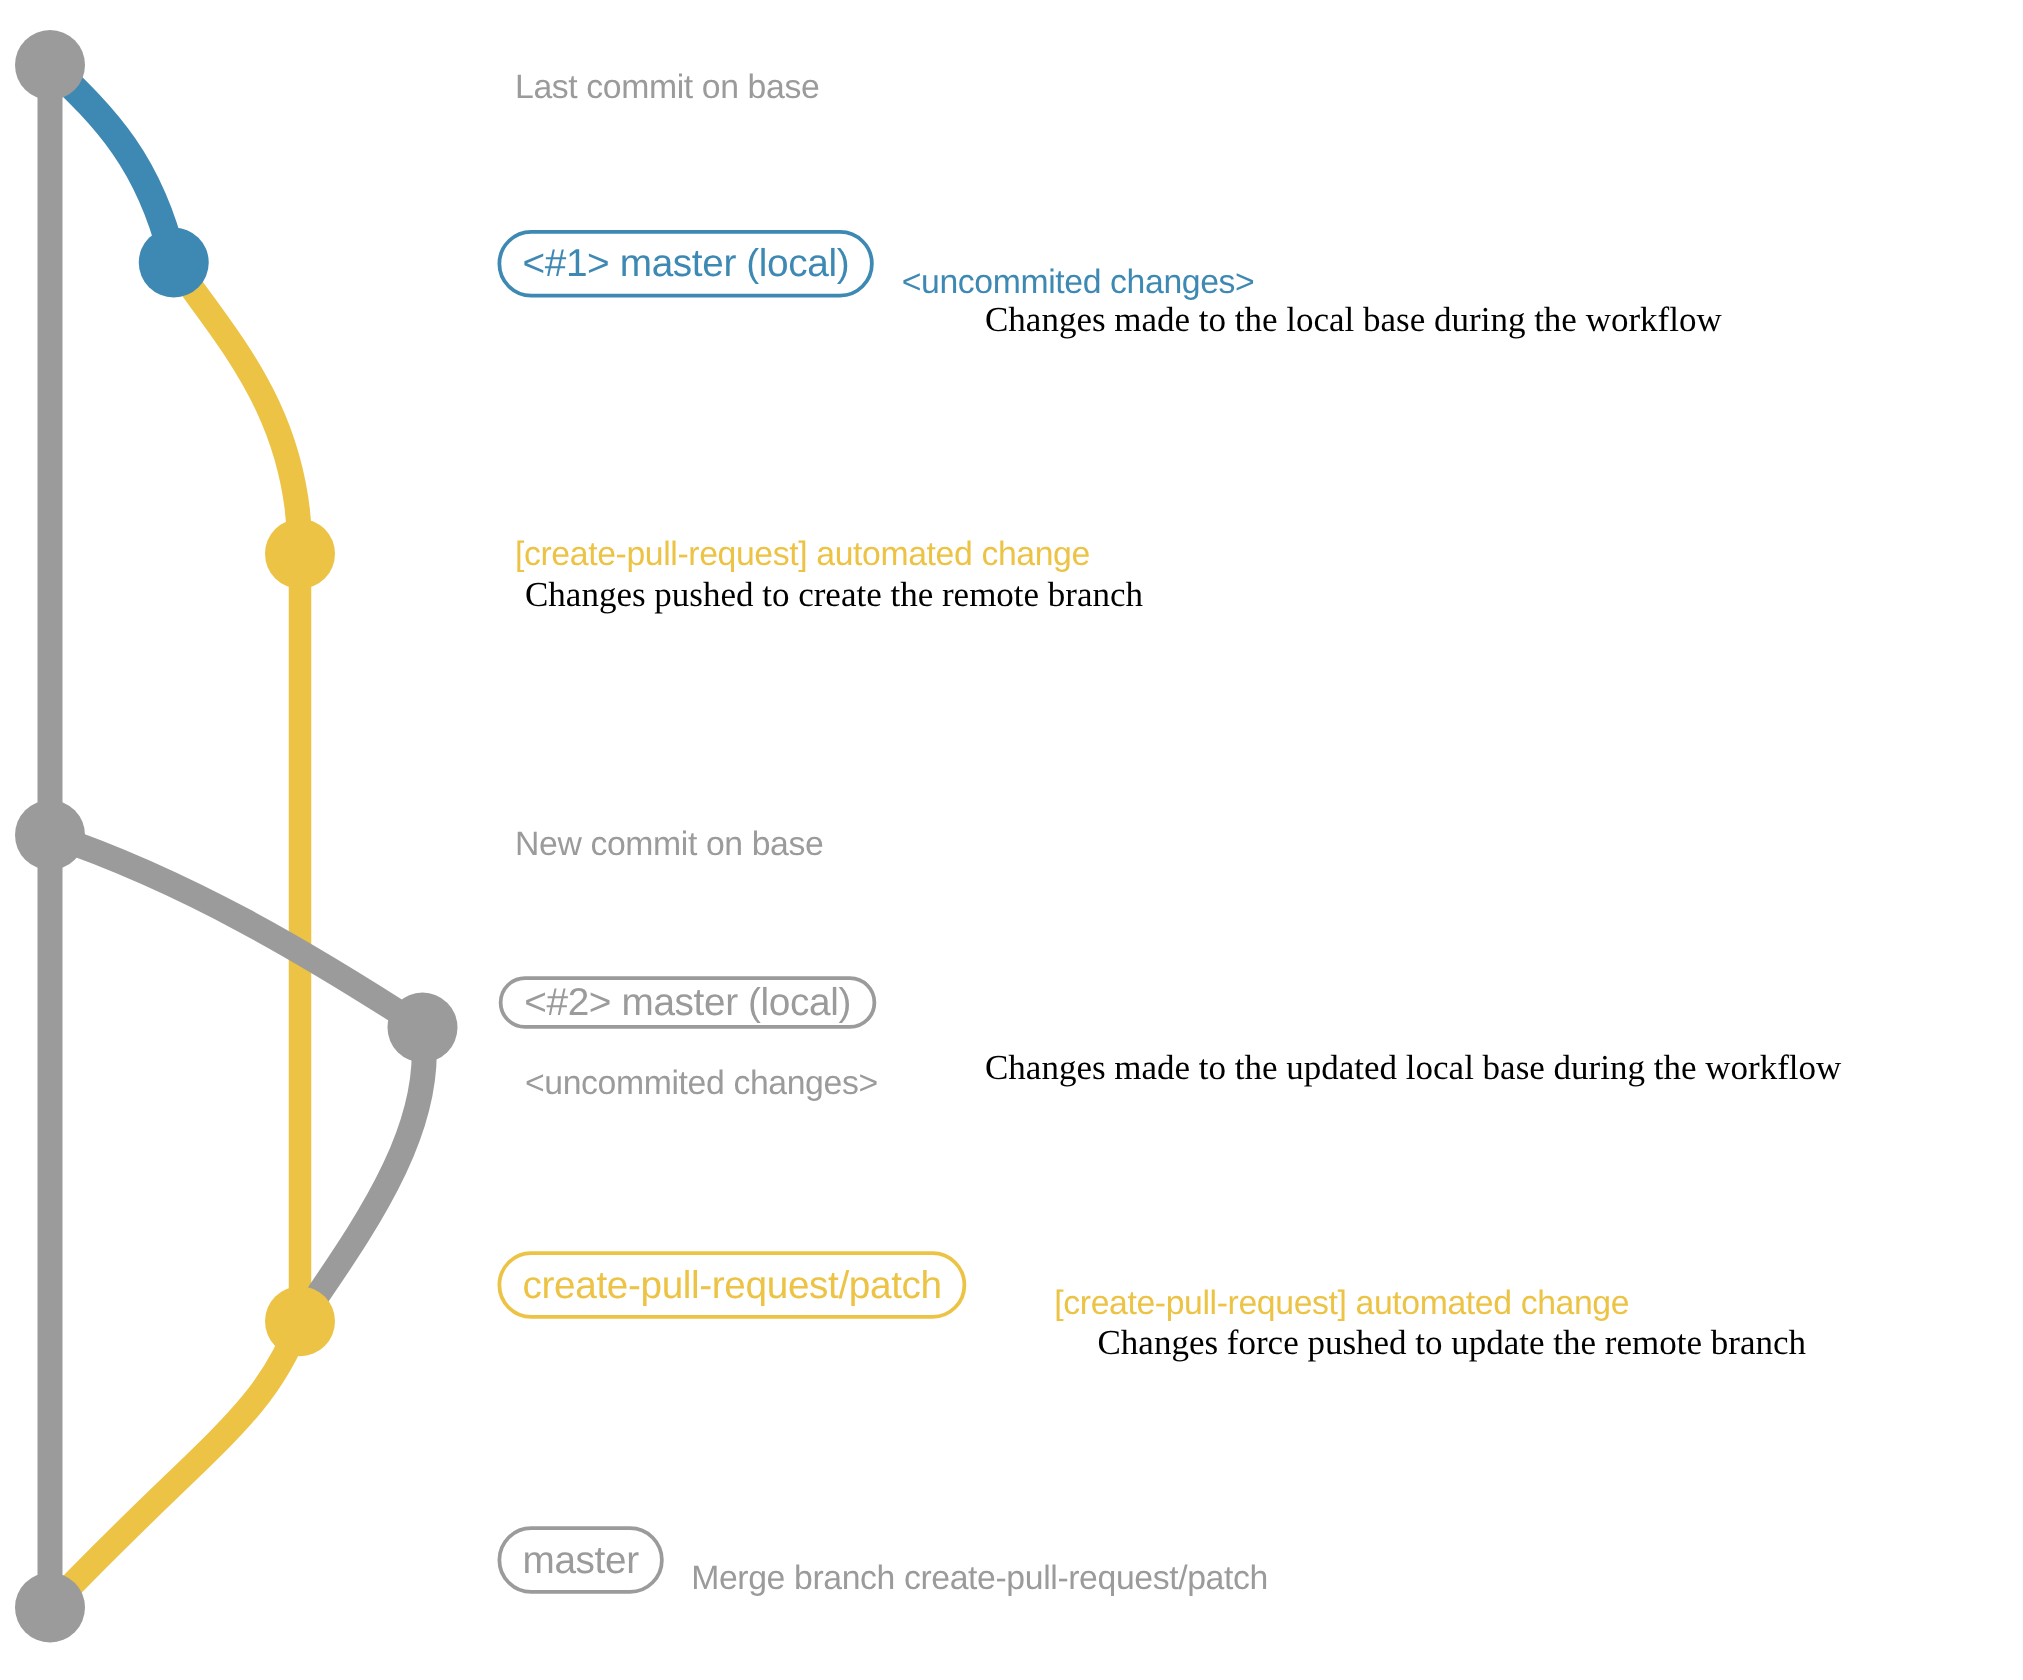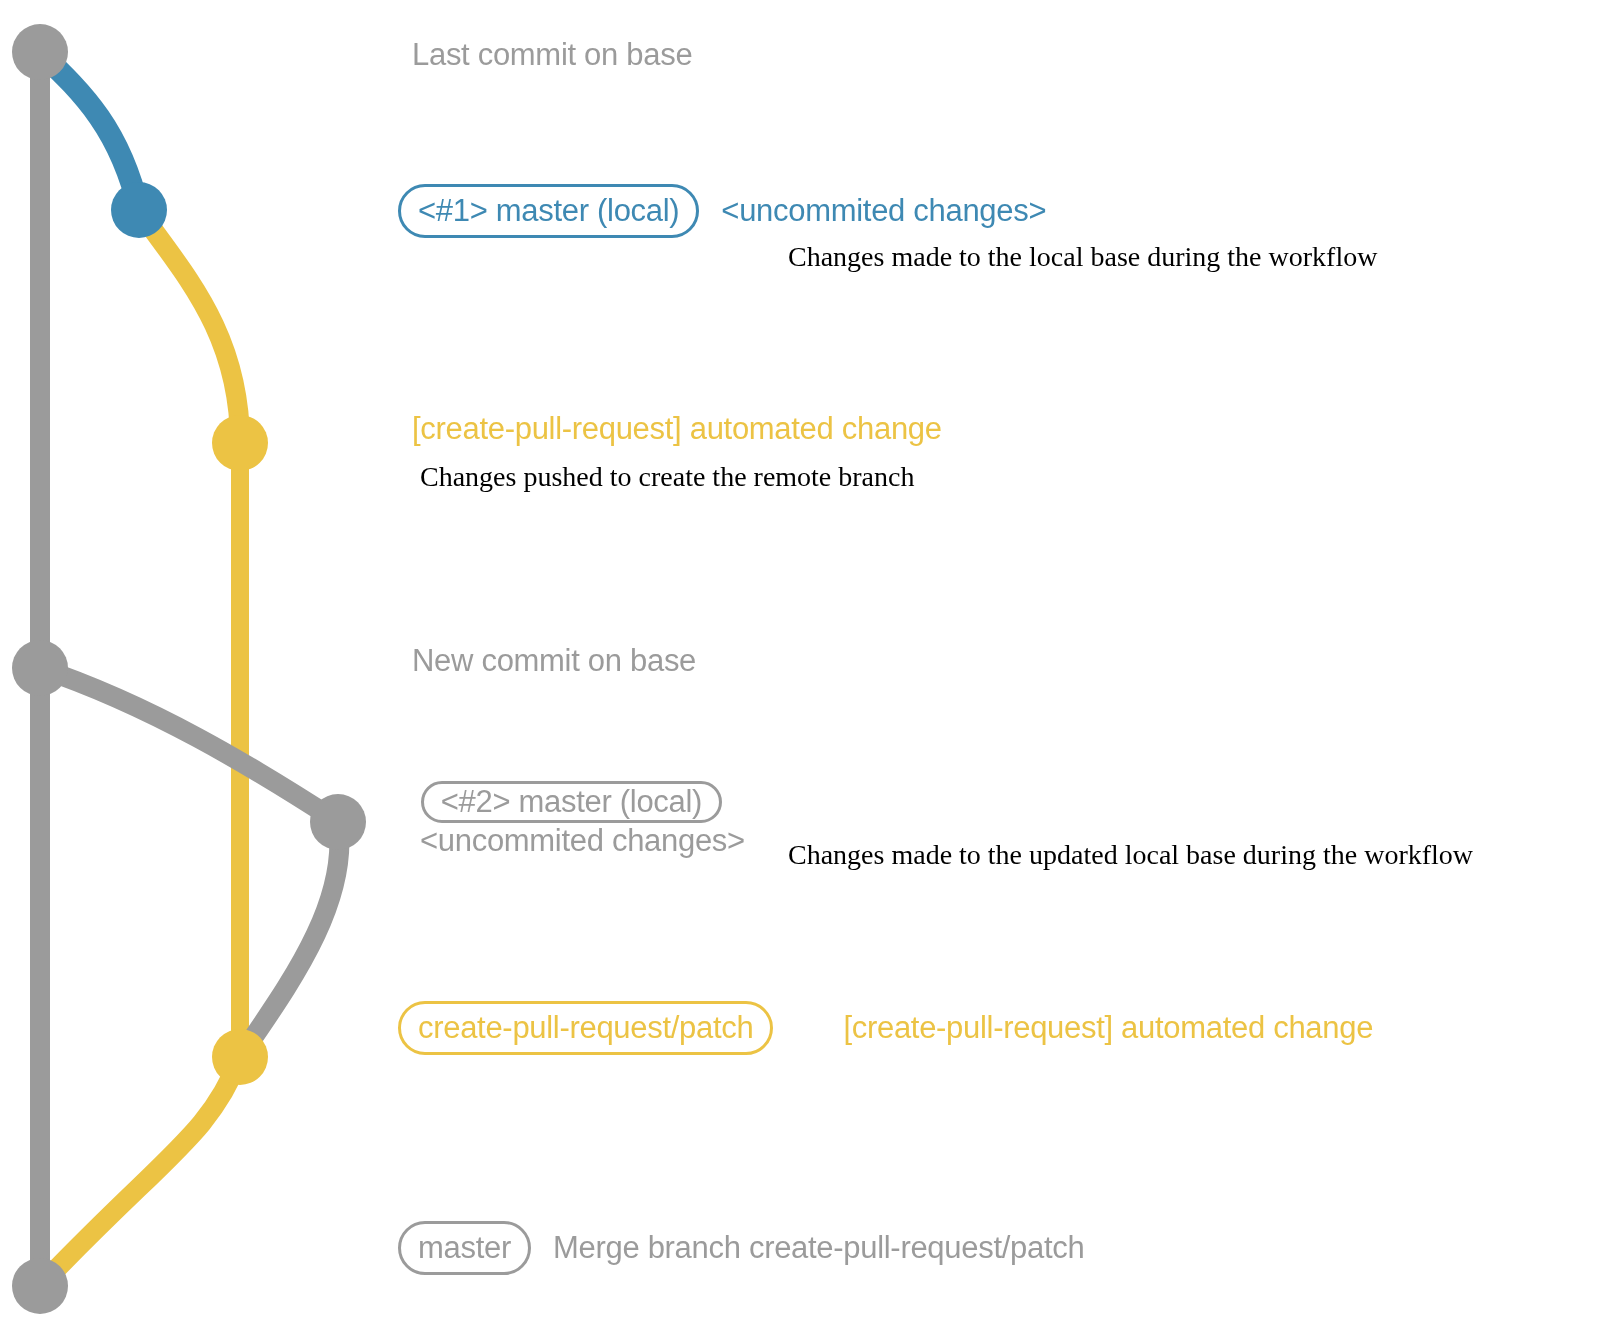--- a/index.html
+++ b/index.html
@@ -16,21 +16,21 @@
   svg.graph{ position:absolute; left:0; top:0; }
   .row{
     position:absolute; display:flex; align-items:center; height:54px;
     white-space:nowrap; letter-spacing:-0.3px;
   }
   .badge{
     display:flex; align-items:center; height:54px; box-sizing:border-box;
     border:3px solid currentColor; border-radius:27px; padding:0 17px;
     font-size:31px;
   }
-  .msg{ font-size:31px; }
+  .msg{ font-size:27px;margin-top:28px; }
   .badge + .msg{ margin-left:22px; }
   .note{
     position:absolute; font-family:"Liberation Serif", serif; font-size:28px;
     color:var(--c-note); white-space:nowrap; line-height:34px;
   }
   .c-gray{ color:var(--c-gray); }
   .c-blue{ color:var(--c-blue); }
   .c-yellow{ color:var(--c-yellow); }
 
   
@@ -98,19 +98,20 @@
   <div class="row r5 c-gray">
     <span class="badge">&lt;#2&gt; master (local)</span>
     <span class="msg">&lt;uncommited changes&gt;</span>
   </div>
   <div class="note n5">Changes made to the updated local base during the workflow</div>
 
   <div class="row r6 c-yellow">
     <span class="badge">create-pull-request/patch</span>
     <span class="msg">[create-pull-request] automated change</span>
   </div>
+  <div class="note n6">Changes force pushed to update the remote branch</div>
 
   <div class="row r7 c-gray">
     <span class="badge">master</span>
     <span class="msg">Merge branch create-pull-request/patch</span>
   </div>
 
 </div>
 
 </body></html>

